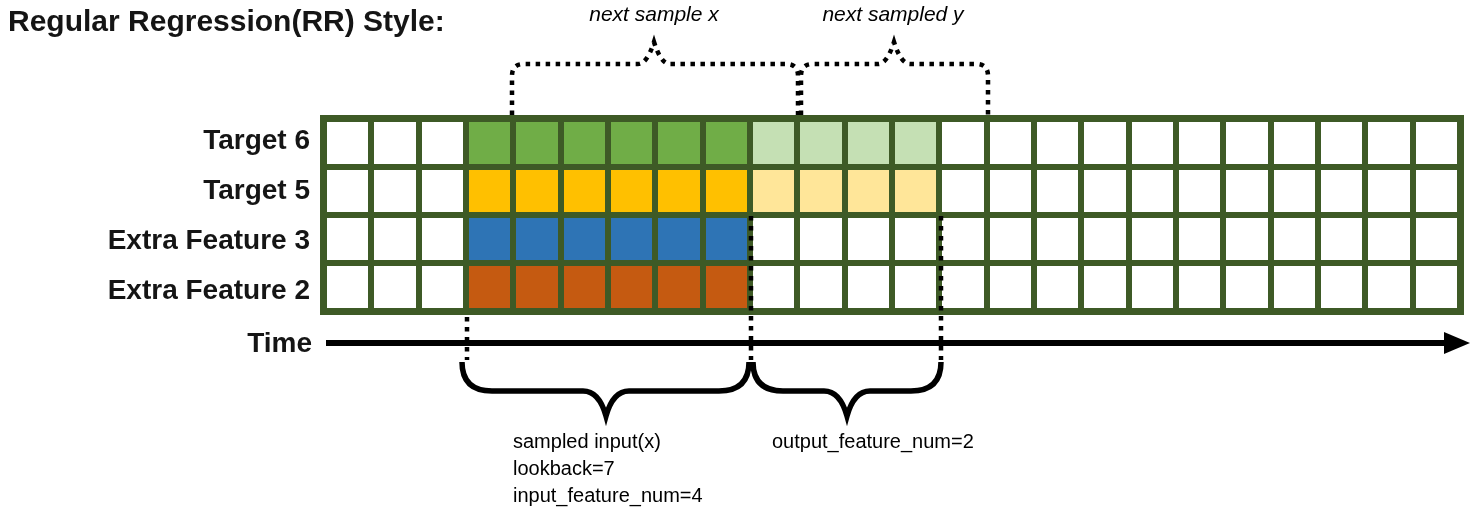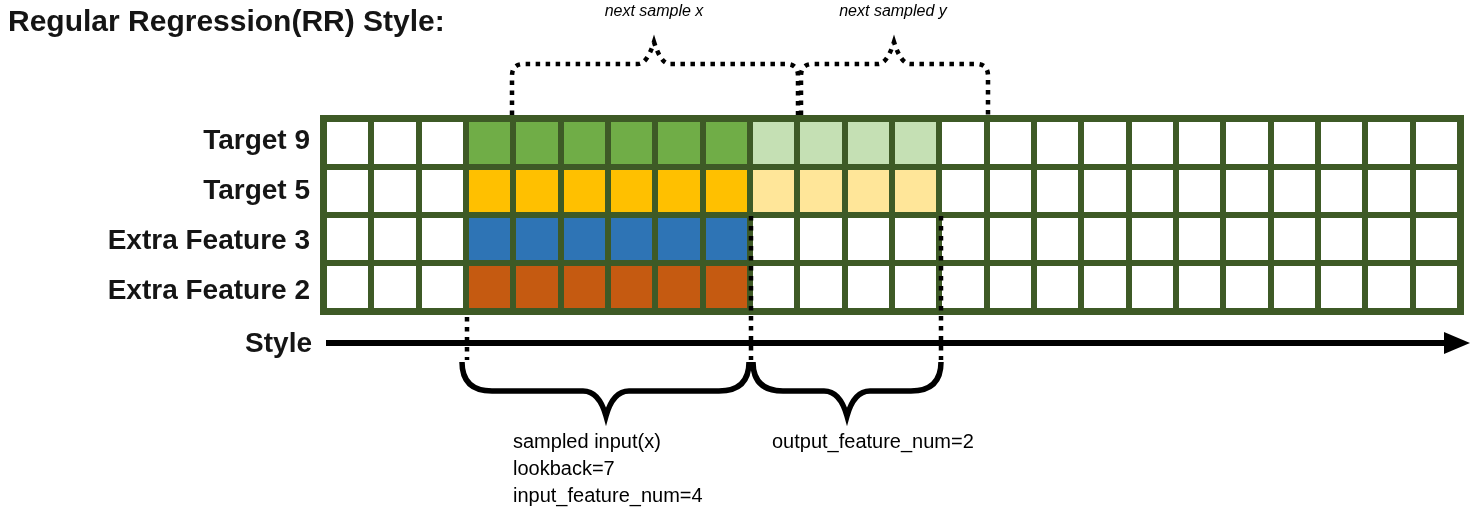--- a/index.html
+++ b/index.html
@@ -17,21 +17,21 @@
   }
   .grid{
     position:absolute;left:320px;top:115px;width:1144px;height:200px;
     box-sizing:border-box;padding:7px;
     display:grid;grid-template-columns:repeat(24,1fr);grid-template-rows:repeat(4,1fr);
     gap:6px;
   }
   .cell{background:#fff;}
   .top-label{
     position:absolute;top:2px;width:260px;text-align:center;
-    font-size:16px;font-style:italic;font-weight:500;color:#000;
+    font-size:21px;font-style:italic;font-weight:500;color:#000;
   }
   #nsx{left:524px;}
   #nsy{left:763px;}
   .time-label{
     position:absolute;left:0;top:327px;width:312px;text-align:right;
     font-size:28px;font-weight:700;color:#151515;
   }
   .anno-block{
     position:absolute;top:428px;font-size:20px;color:#000;line-height:27px;white-space:nowrap;
   }
@@ -43,21 +43,21 @@
 <body>
 
 <div class="canvas">
 
   <div class="title">Regular Regression(RR) Style:</div>
 
   <div class="top-label" id="nsx">next sample x</div>
   <div class="top-label" id="nsy">next sampled y</div>
 
   <div class="row-labels">
-    <div class="row-label">Target 9</div>
+    <div class="row-label">Target 6</div>
     <div class="row-label">Target 5</div>
     <div class="row-label">Extra Feature 3</div>
     <div class="row-label">Extra Feature 2</div>
   </div>
 
   <div class="grid" id="grid" style="background: rgb(62, 90, 38);">
       <div class="cell" style="background: rgb(255, 255, 255);"></div>
       <div class="cell" style="background: rgb(255, 255, 255);"></div>
       <div class="cell" style="background: rgb(255, 255, 255);"></div>
       <div class="cell" style="background: rgb(112, 173, 71);"></div>
@@ -148,21 +148,21 @@
       <div class="cell" style="background: rgb(255, 255, 255);"></div>
       <div class="cell" style="background: rgb(255, 255, 255);"></div>
       <div class="cell" style="background: rgb(255, 255, 255);"></div>
       <div class="cell" style="background: rgb(255, 255, 255);"></div>
       <div class="cell" style="background: rgb(255, 255, 255);"></div>
       <div class="cell" style="background: rgb(255, 255, 255);"></div>
       <div class="cell" style="background: rgb(255, 255, 255);"></div>
       <div class="cell" style="background: rgb(255, 255, 255);"></div>
     </div>
 
-  <div class="time-label">Style</div>
+  <div class="time-label">Time</div>
 
   <svg class="overlay" width="1476" height="516" viewBox="0 0 1476 516">
 
     <path d="M 512 115 L 512 76 Q 512 64 524 64 L 638 64 Q 647 64 654 42 Q 661 64 670 64 L 786 64 Q 798 64 798 76 L 798 115" fill="none" stroke="#000" stroke-width="4.5" stroke-dasharray="4.5 5.5"></path>
 
     <path d="M 801 115 L 801 76 Q 801 64 813 64 L 878 64 Q 887 64 894 42 Q 901 64 910 64 L 976 64 Q 988 64 988 76 L 988 115" fill="none" stroke="#000" stroke-width="4.5" stroke-dasharray="4.5 5.5"></path>
 
     <path d="M 467 317 L 467 360" fill="none" stroke="#000" stroke-width="4.5" stroke-dasharray="4.5 5.5"></path>
     <path d="M 751 216 L 751 360" fill="none" stroke="#000" stroke-width="4.5" stroke-dasharray="4.5 5.5"></path>
     <path d="M 941 216 L 941 360" fill="none" stroke="#000" stroke-width="4.5" stroke-dasharray="4.5 5.5"></path>

